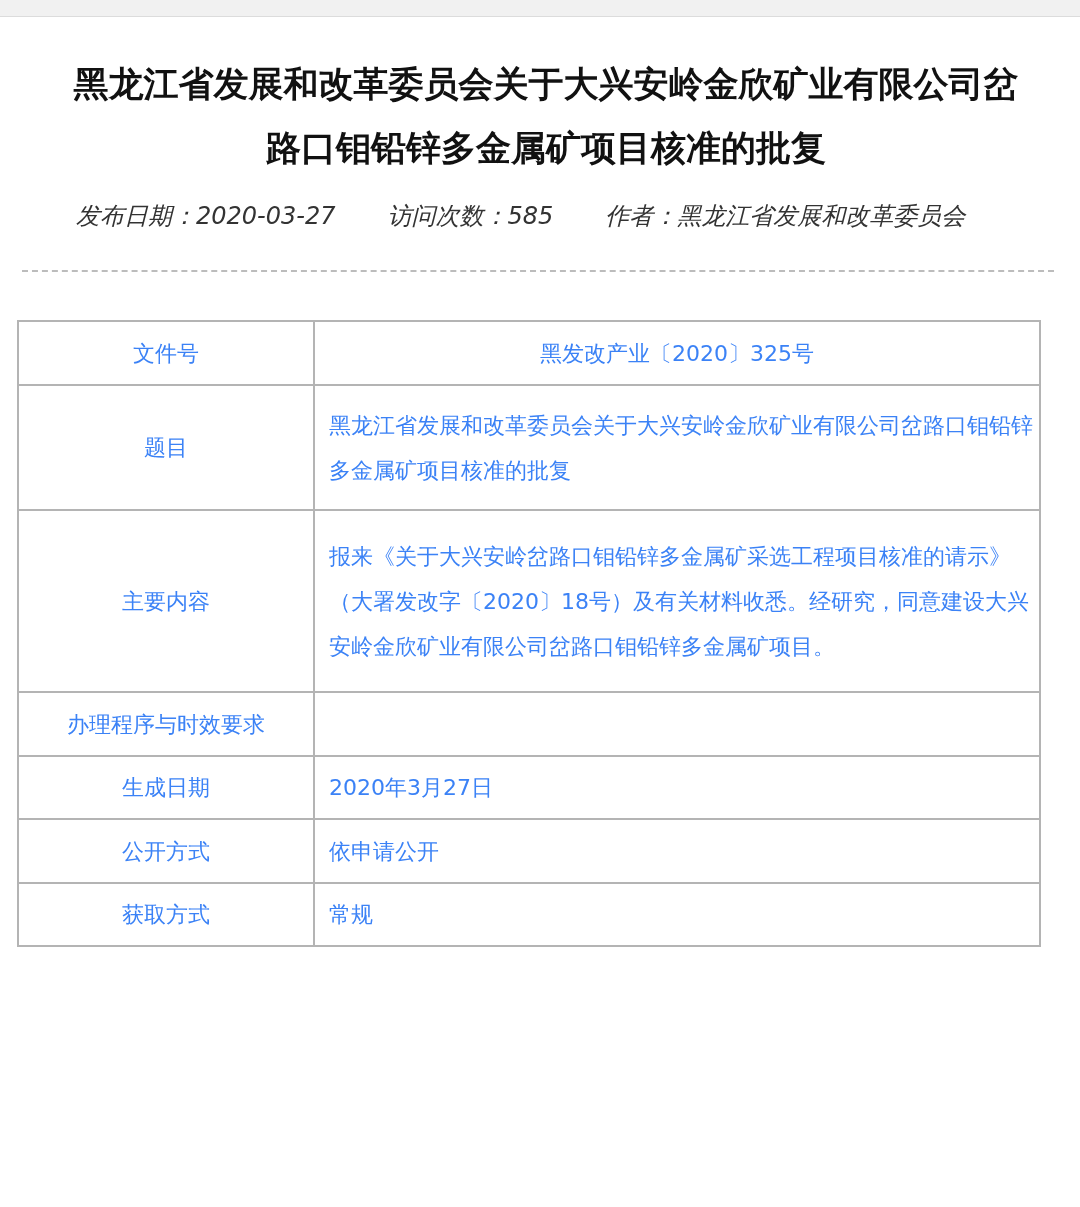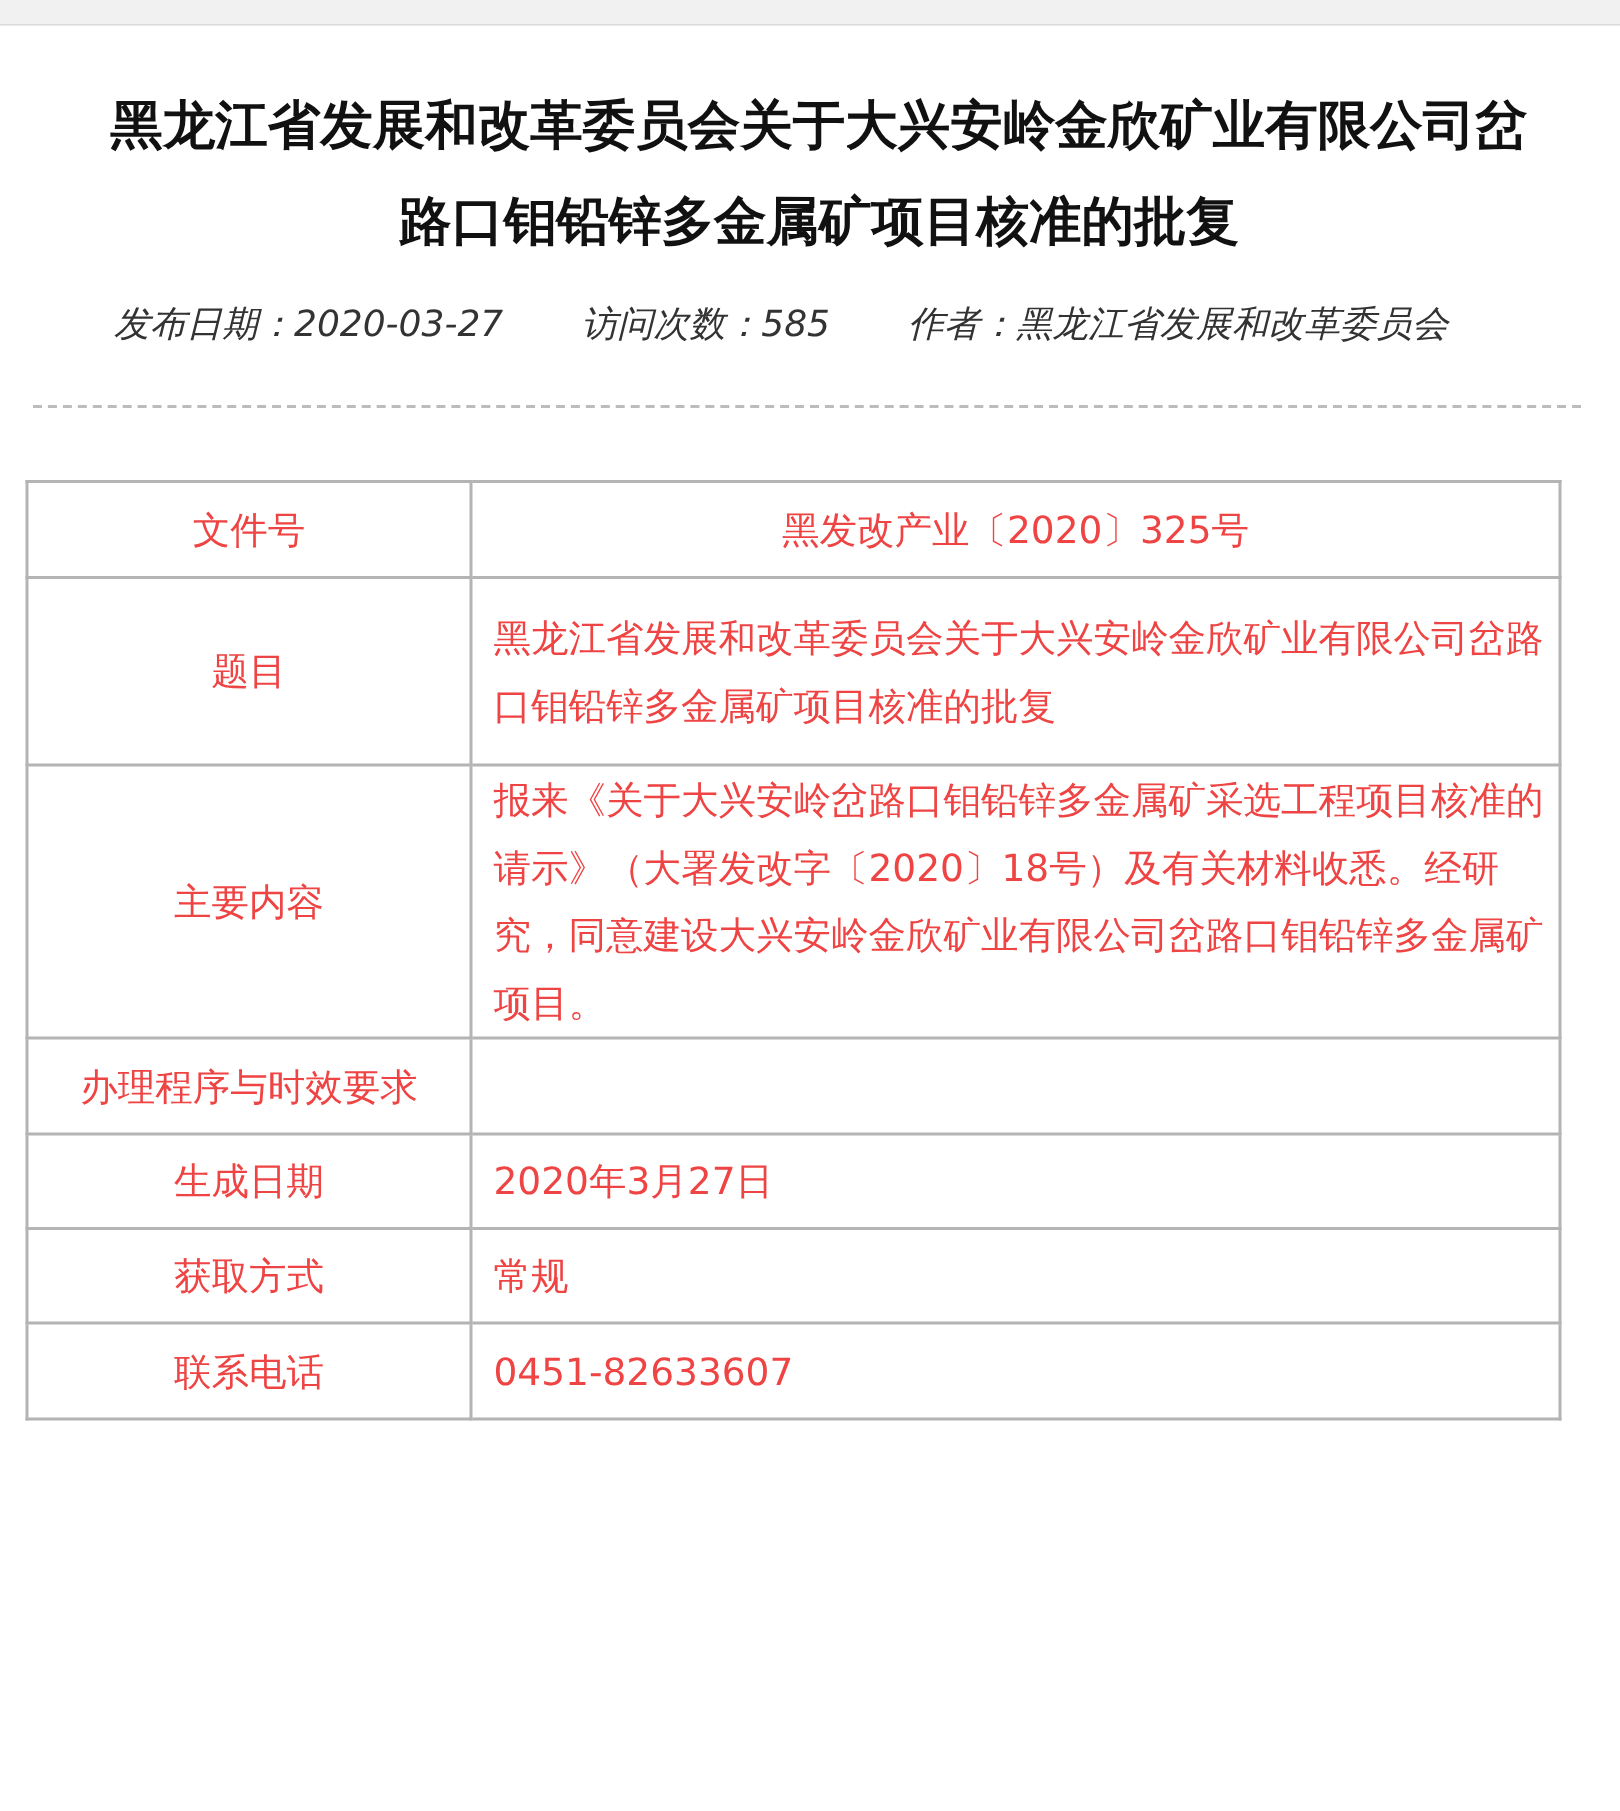--- a/index.html
+++ b/index.html
@@ -25,21 +25,21 @@
     white-space: nowrap; line-height: 40px; font-style: italic;
   }
   .meta span.gap { display: inline-block; width: 52px; }
   .divider {
     position: absolute; left: 22px; top: 270px; width: 1032px; height: 0;
     border-top: 2px dashed #bcbcbc;
   }
   table.info {
     position: absolute; left: 17px; top: 320px; width: 1024px;
     border-collapse: collapse; table-layout: fixed;
-    font-size: 25px; color: #ef4444; padding-left: 48px;
+    font-size: 22px; color: #3b82f6; padding-left: 48px;
   }
   table.info td {
     border: 2px solid #b4b4b4; vertical-align: middle;
     line-height: 45px;
   }
   td.label { width: 292px; text-align: center; }
   td.value { padding: 0 4px 0 14px; }
   td.value.center { text-align: center; padding: 0; }
 </style>
 </head>
@@ -73,22 +73,22 @@
       <td class="value">报来《关于大兴安岭岔路口钼铅锌多金属矿采选工程项目核准的请示》（大署发改字〔2020〕18号）及有关材料收悉。经研究，同意建设大兴安岭金欣矿业有限公司岔路口钼铅锌多金属矿项目。</td>
     </tr>
     <tr style="height:64px">
       <td class="label">办理程序与时效要求</td>
       <td class="value"></td>
     </tr>
     <tr style="height:63px">
       <td class="label">生成日期</td>
       <td class="value">2020年3月27日</td>
     </tr>
+    <tr style="height:64px">
+      <td class="label">公开方式</td>
+      <td class="value">依申请公开</td>
+    </tr>
     <tr style="height:63px">
       <td class="label">获取方式</td>
       <td class="value">常规</td>
-    </tr>
-    <tr style="height:64px">
-      <td class="label">联系电话</td>
-      <td class="value">0451-82633607</td>
     </tr>
   </tbody>
 </table>
 
 </body></html>

